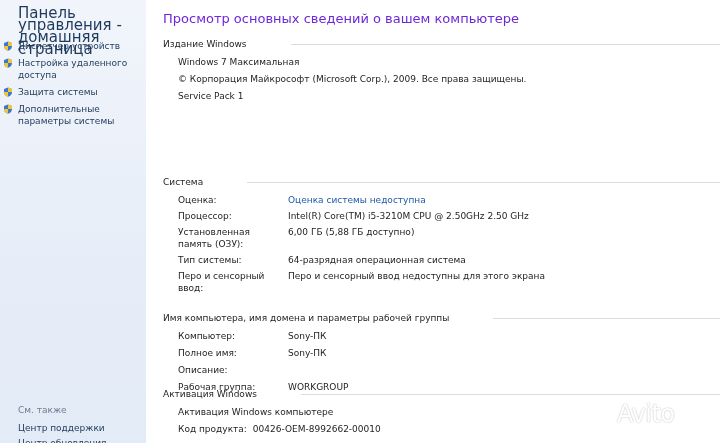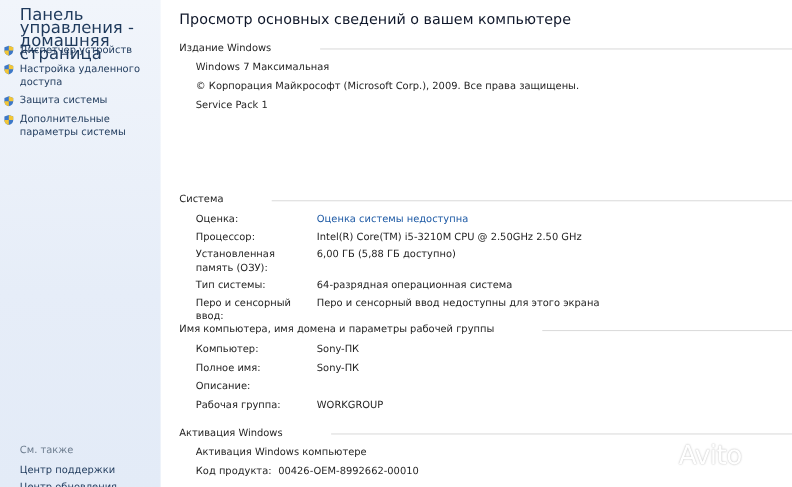--- a/index.html
+++ b/index.html
@@ -15,21 +15,21 @@
   }
   .sb-home { position:absolute; left:18px; top:7px; width:125px; line-height:12px; color:#1e395b; font-size:15px; }
   .sb-list { position:absolute; left:0; top:40px; width:116px; }
   .sb-item { position:relative; padding-left:18px; line-height:12px; color:#1e395b; margin-bottom:5px; width:125px; }
   .shield { position:absolute; left:3px; top:1px; width:10px; height:10px; }
   .sb-see { position:absolute; left:18px; top:405px; color:#6d7d8f; font-size:9px; }
   .sb-link { position:absolute; left:18px; top:423px; color:#1e395b; font-size:9px; }
   .sb-link2 { position:absolute; left:18px; top:438px; color:#1e395b; font-size:9px; }
 
   .main { position:absolute; left:146px; top:0; right:0; bottom:0; }
-  .title { position:absolute; left:17px; top:11px; font-size:13px; color:#0f172a; }
+  .title { position:absolute; left:17px; top:11px; font-size:13px; color:#6d28d9; }
   .group { position:absolute; left:17px; right:0; }
   .gh { display:flex; align-items:center; color:#1e1e1e; font-size:9px; height:12px;gap:40px; }
   .gh .line { flex:1; height:1px; background:#dcdcdc; margin-left:4px; margin-top:1px; }
   .row { position:absolute; left:15px; display:flex; line-height:12px; }
   .row .k { width:110px; }
   .link { color:#1e5aa5; }
   .plain { position:absolute; left:15px; line-height:12px; }
 
   .watermark {
     position:absolute; left:617px; top:400px; font-size:24px; font-weight:normal;
@@ -113,21 +113,21 @@
     <div class="row" style="top:78px">
         <span class="k">Тип системы:</span>
         <span>64-разрядная операционная система</span>
       </div>
     <div class="row" style="top:94px">
         <span class="k">Перо и сенсорный ввод:</span>
         <span>Перо и сенсорный ввод недоступны для этого экрана</span>
       </div>
   </div>
 
-  <div class="group" style="top:294px">
+  <div class="group" style="top:312px">
     <div class="gh">
         <span>Имя компьютера, имя домена и параметры рабочей группы</span>
         <span class="line"></span>
       </div>
     <div class="row" style="top:18px">
         <span class="k">Компьютер:</span>
         <span>Sony-ПК</span>
       </div>
     <div class="row" style="top:35px">
         <span class="k">Полное имя:</span>

